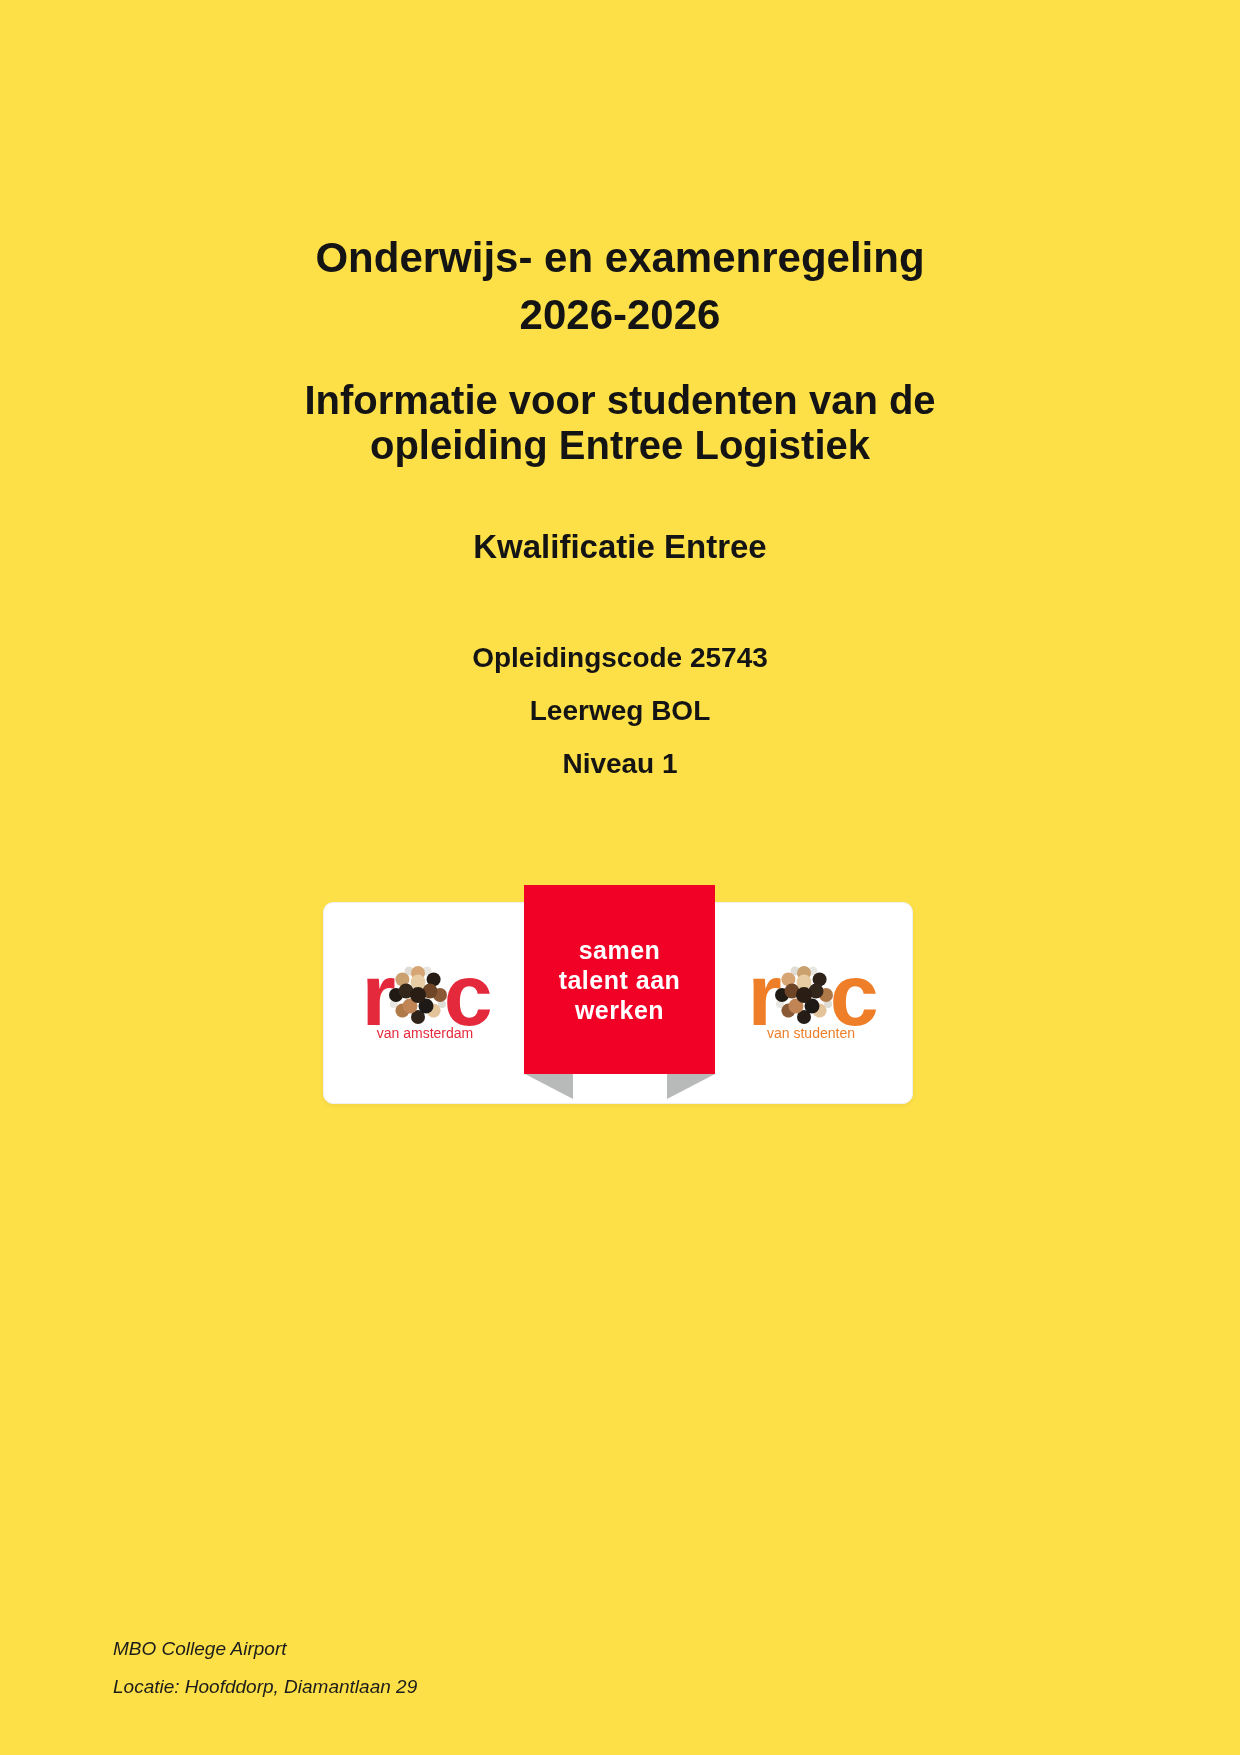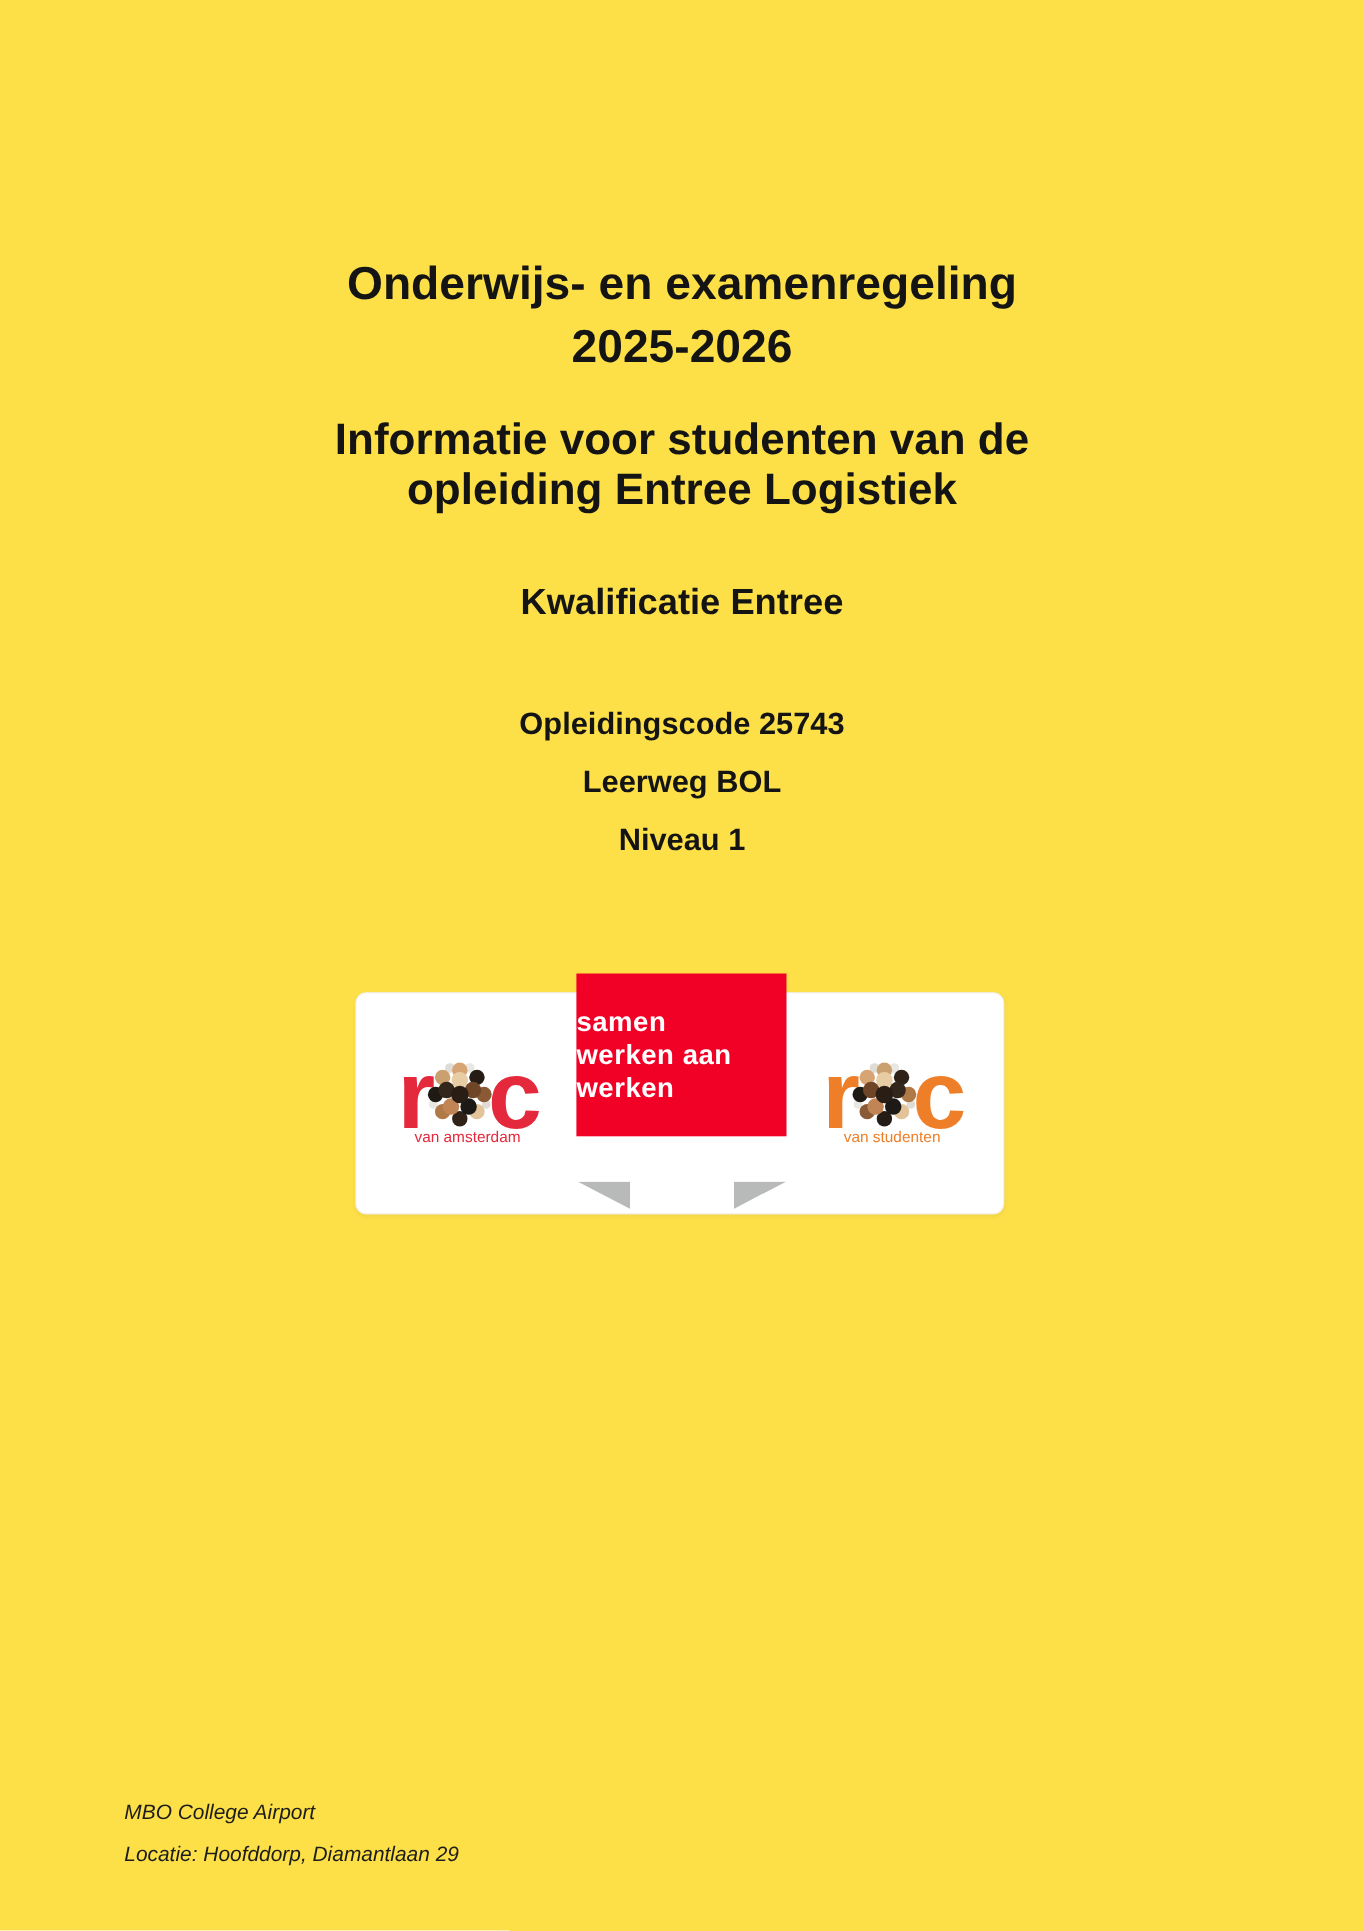--- a/index.html
+++ b/index.html
@@ -67,25 +67,25 @@
     letter-spacing: 0px;
     white-space: nowrap;
   }
   .amsterdam { color: #e5293c; }
   .flevoland { color: #ee7e28; }
 
   
   .slogan-box {
     position: absolute;
     left: 524px; top: 885px;
-    width: 191px; height: 148px;
+    width: 191px; height: 189px;
     background: #f20127;
     display: flex;
     flex-direction: column;
-    align-items: flex-start;
+    align-items: center;
     justify-content: center;
     z-index: 3;
   }
   .slogan-line {
     color: #ffffff;
     font-size: 25px;
     font-weight: bold;
     line-height: 30px;
     letter-spacing: 0.5px;
   }
@@ -110,21 +110,21 @@
     font-style: italic;
   }
 </style>
 </head>
 <body>
 
 <div class="page">
 
   <div class="centered doc-title">
     <div>Onderwijs- en examenregeling</div>
-    <div>2025-2026</div>
+    <div>2026-2026</div>
   </div>
 
   <div class="centered doc-subtitle">
     <div>Informatie voor studenten van de</div>
     <div>opleiding Entree Logistiek</div>
   </div>
 
   <div class="centered doc-qual">Kwalificatie Entree</div>
 
   <div class="centered doc-details">
@@ -191,21 +191,21 @@
       <div class="logo-caption">van studenten</div>
     </div>
 
   </div>
 
   <div class="fold fold-left"></div>
   <div class="fold fold-right"></div>
 
   <div class="slogan-box">
     <div class="slogan-line">samen</div>
-    <div class="slogan-line">werken aan</div>
+    <div class="slogan-line">talent aan</div>
     <div class="slogan-line">werken</div>
   </div>
 
   <div class="doc-footer">
     <div>MBO College Airport</div>
     <div>Locatie: Hoofddorp, Diamantlaan 29</div>
   </div>
 
 </div>
 

